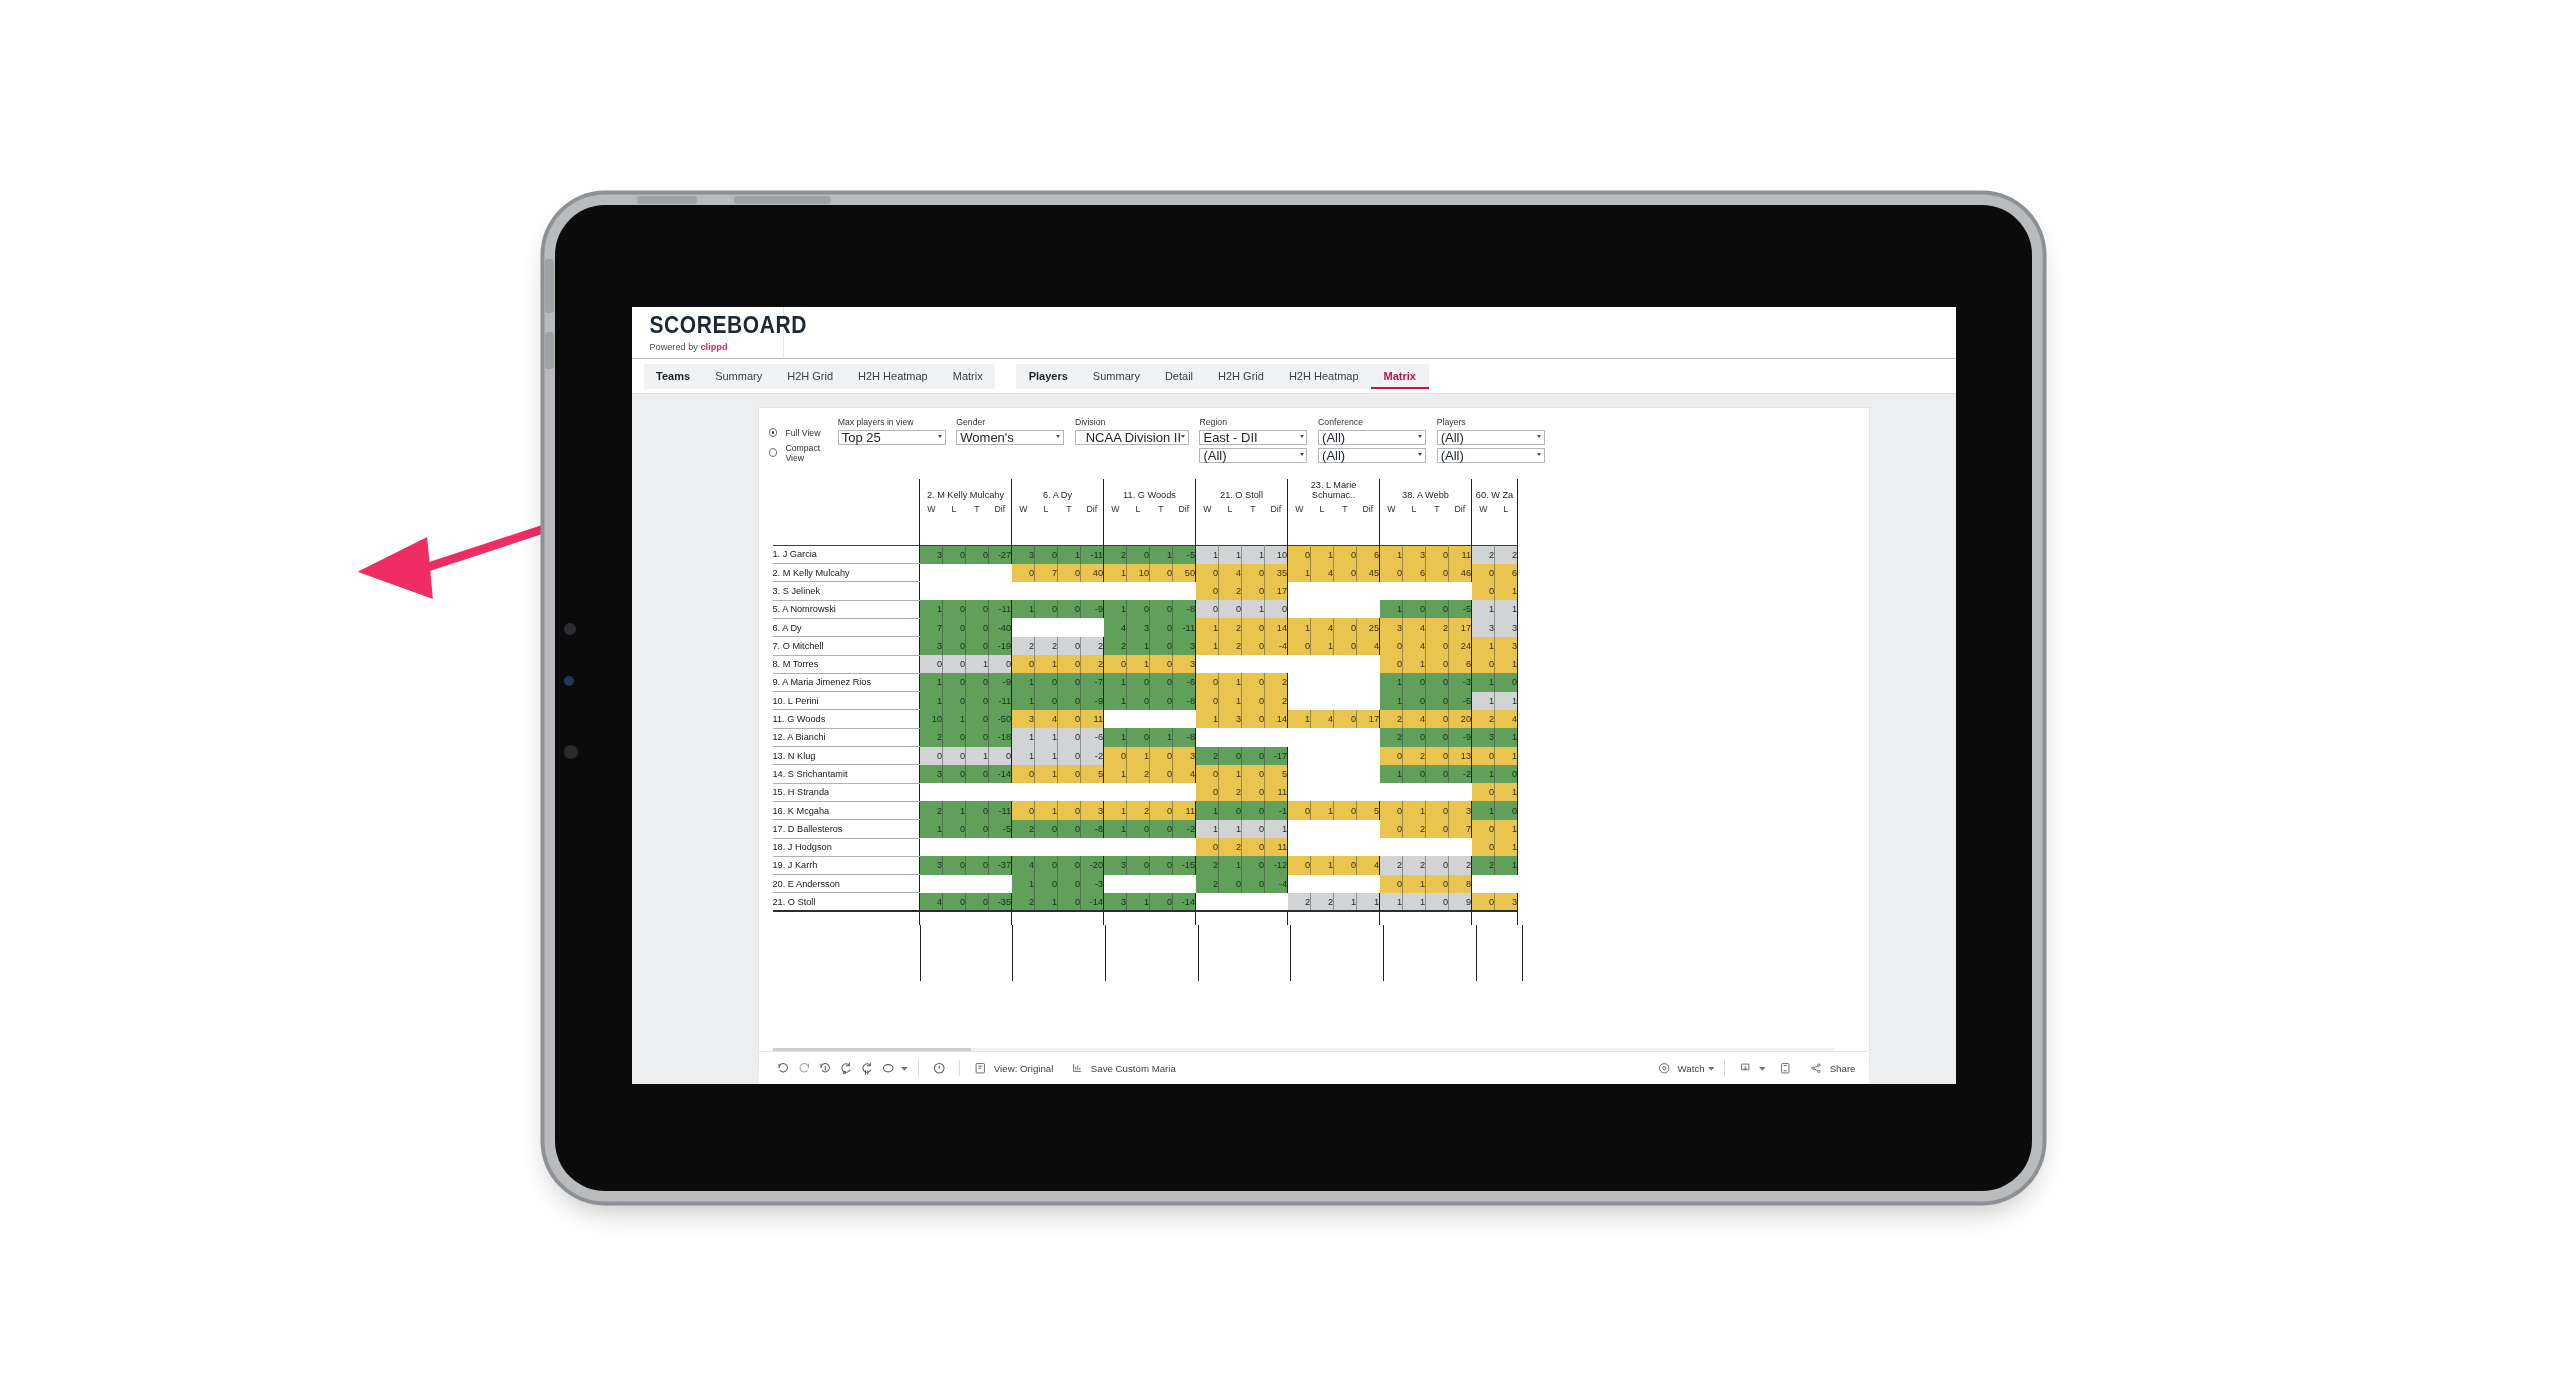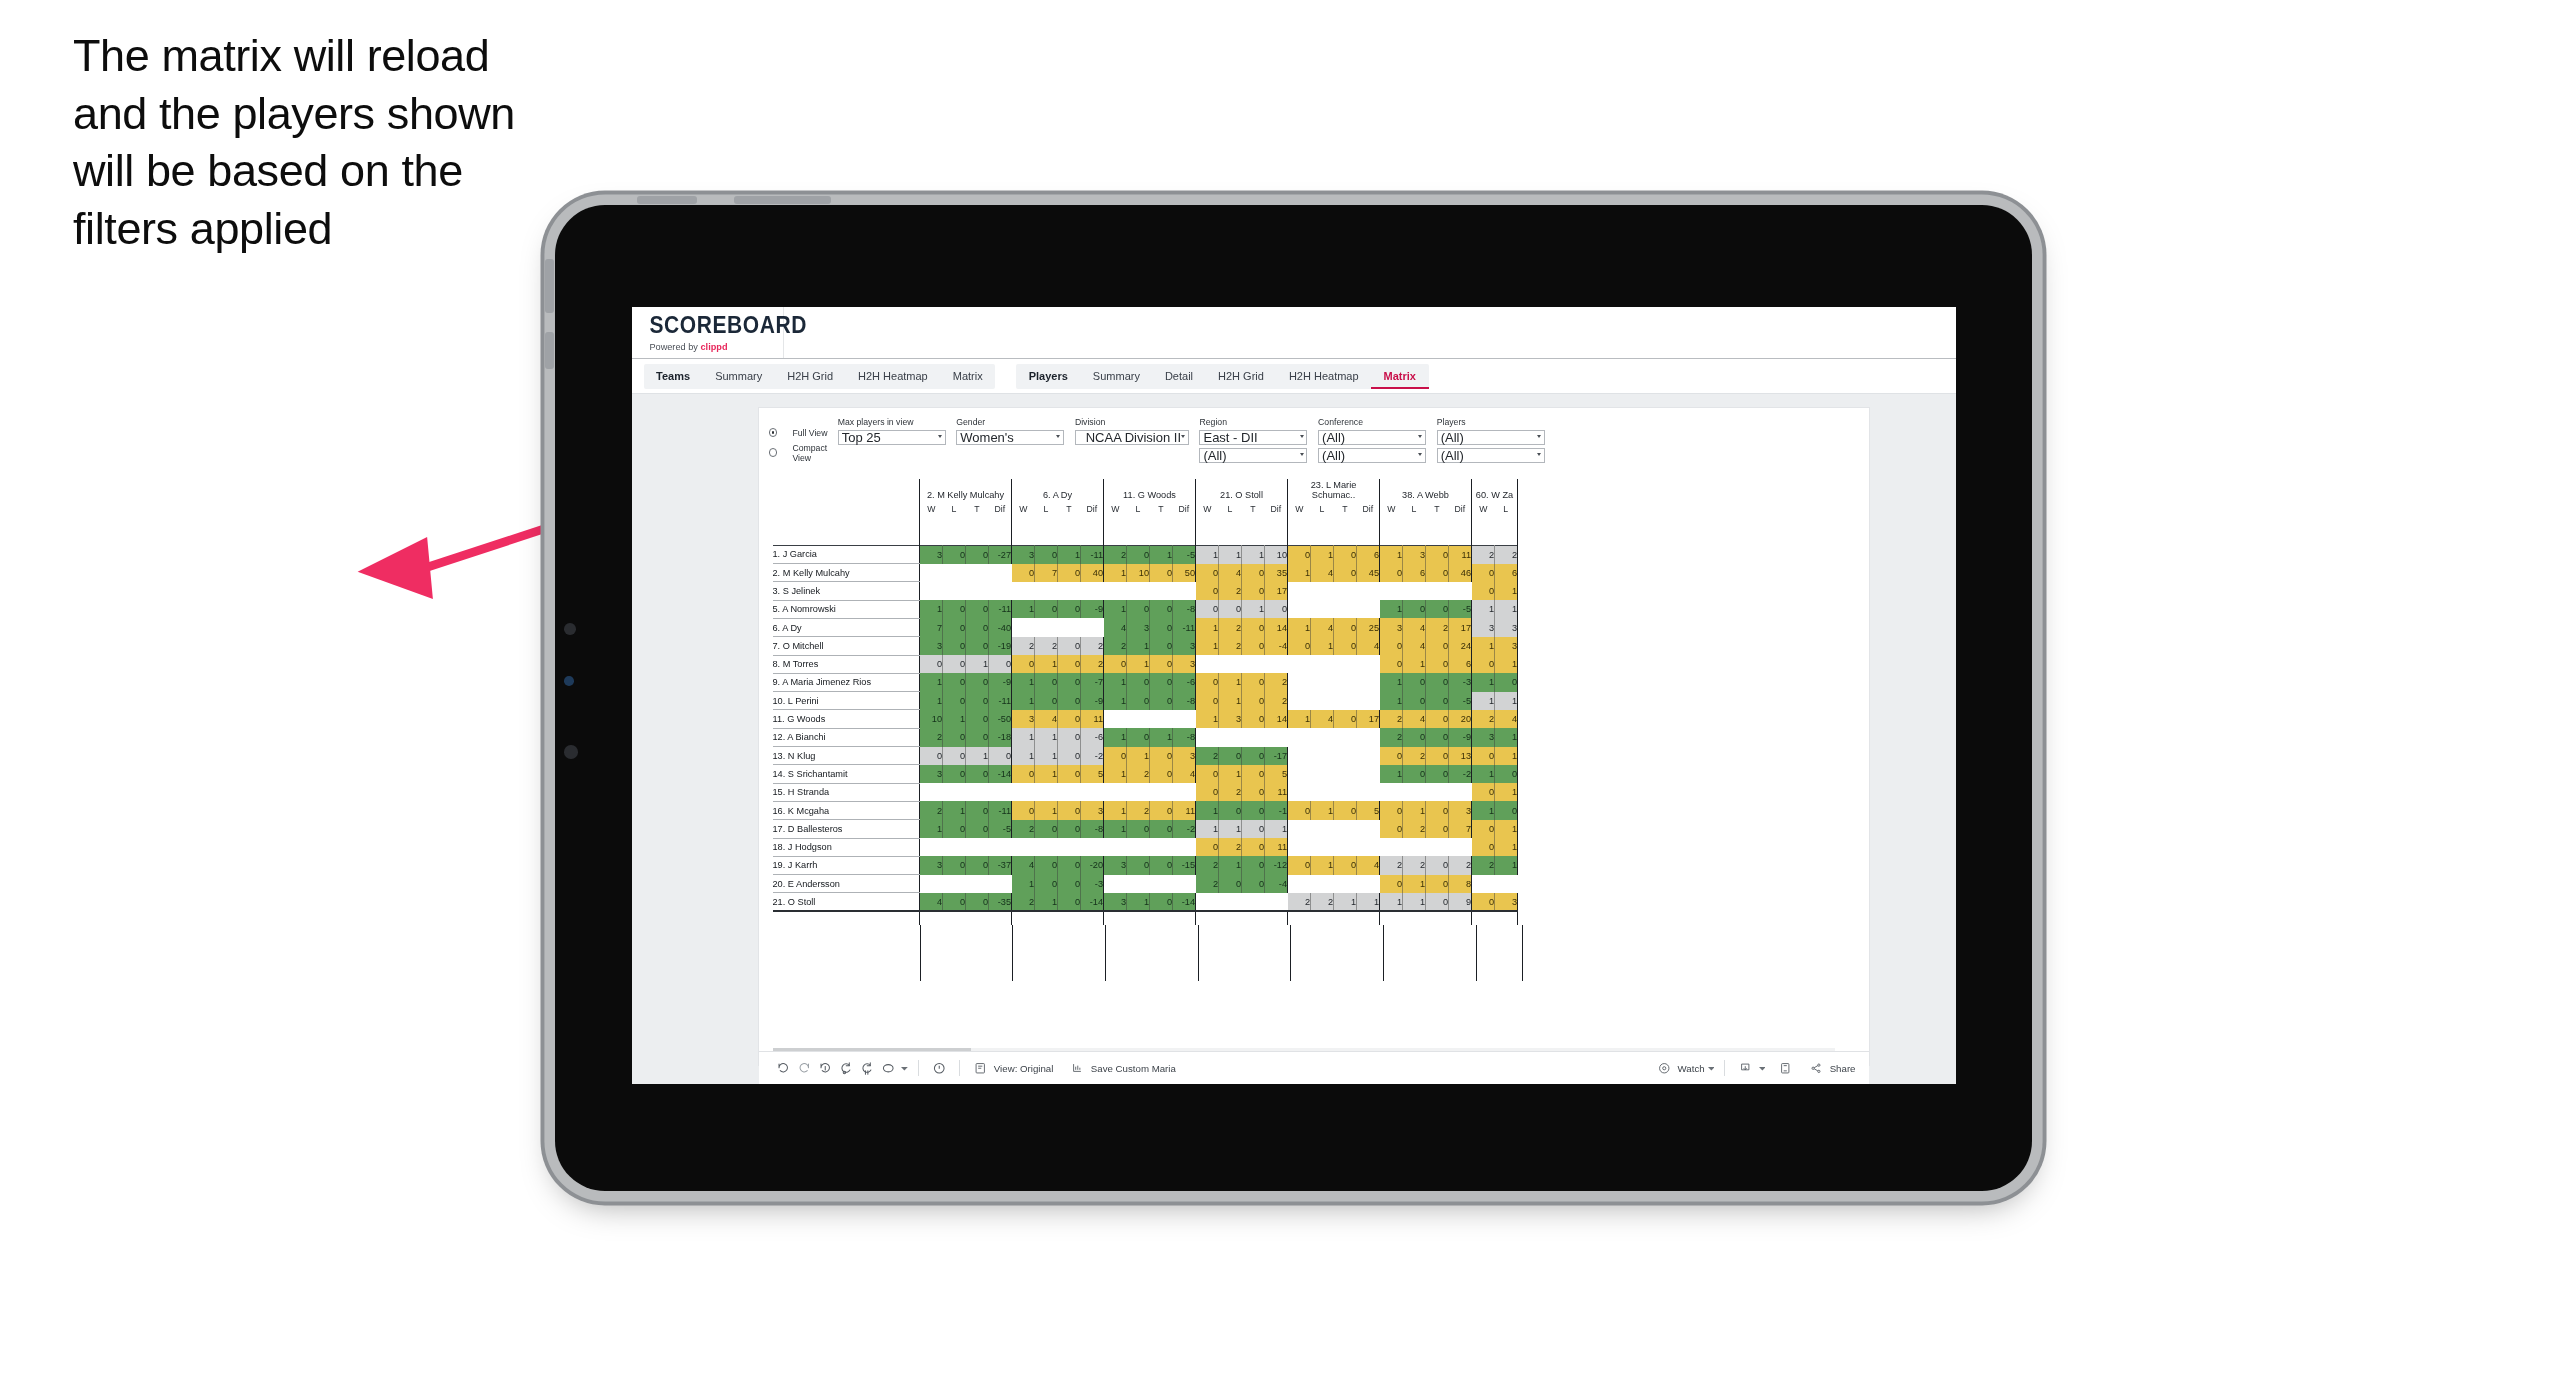--- a/index.html
+++ b/index.html
@@ -88,21 +88,21 @@
   
   #canvas { position:relative; height: calc(100% - 52px - 35px); background:#eceef0; padding: 15.4px 0 0 0; }
   #sheet {
     position:absolute; left: 127px; top: 13.5px; width: 1110px; height: 657px;
     background:#ffffff; box-shadow: 0 0 0 1px #e2e4e7;
   }
 
   
   #filters { padding: 9.7px 0 7.7px 9.7px; display:flex; align-items:flex-start; gap: 0; }
   .viewradios { width: 69px; padding-top: 10.6px; }
-  .radio-row { display:flex; align-items:center; gap:15px; margin-bottom: 4.8px; }
+  .radio-row { display:flex; align-items:center; gap:8px; margin-bottom: 4.8px; }
   .radio { width: 8.7px; height: 8.7px; border-radius:50%; border:1px solid #6b7076; background:#fff;
            position:relative; flex:0 0 auto; }
   .radio.on::after { content:""; position:absolute; left:1.9px; top:1.9px; width:2.9px; height:2.9px;
                      border-radius:50%; background:#2c3136; }
   .radio-lbl { font-size: 8.7px; color:#2d3238; }
   .fgroup { margin-right: 10.6px; }
   .fgroup .flabel { font-size: 8.7px; color:#2f343a; margin-bottom: 2.9px; }
   .fsel {
     width: 108px; height: 14.5px; border:1px solid #b3b7bc; background:#fff;
     font-size: 13px; color:#23272c; display:flex; align-items:center;
@@ -159,21 +159,20 @@
   .tb-ico { width: 21px; height: 21px; display:flex; align-items:center; justify-content:center; }
   .tb-lbl { margin-left: 2.9px; white-space:nowrap; }
   .tb-div { width:1px; height:15.4px; background:#d9dcdf; margin: 0 9.7px; }
   svg { display:block; }
 </style>
 </head>
 <body>
 
 <div id="stage">
 
-  <div id="annotation">The matrix will reload and the players shown will be based on the filters applied</div>
 
   <svg id="arrow" viewBox="0 0 720 300">
     <line x1="712" y1="10" x2="110" y2="208" stroke="#ef2d62" stroke-width="9"></line>
     <polygon points="112,176 40,212 118,240" fill="#ef2d62"></polygon>
   </svg>
 
   <div id="tablet"></div>
   <div class="tablet-btn" id="btn-top1"></div>
   <div class="tablet-btn" id="btn-top2"></div>
   <div class="tablet-btn" id="btn-left1"></div>

